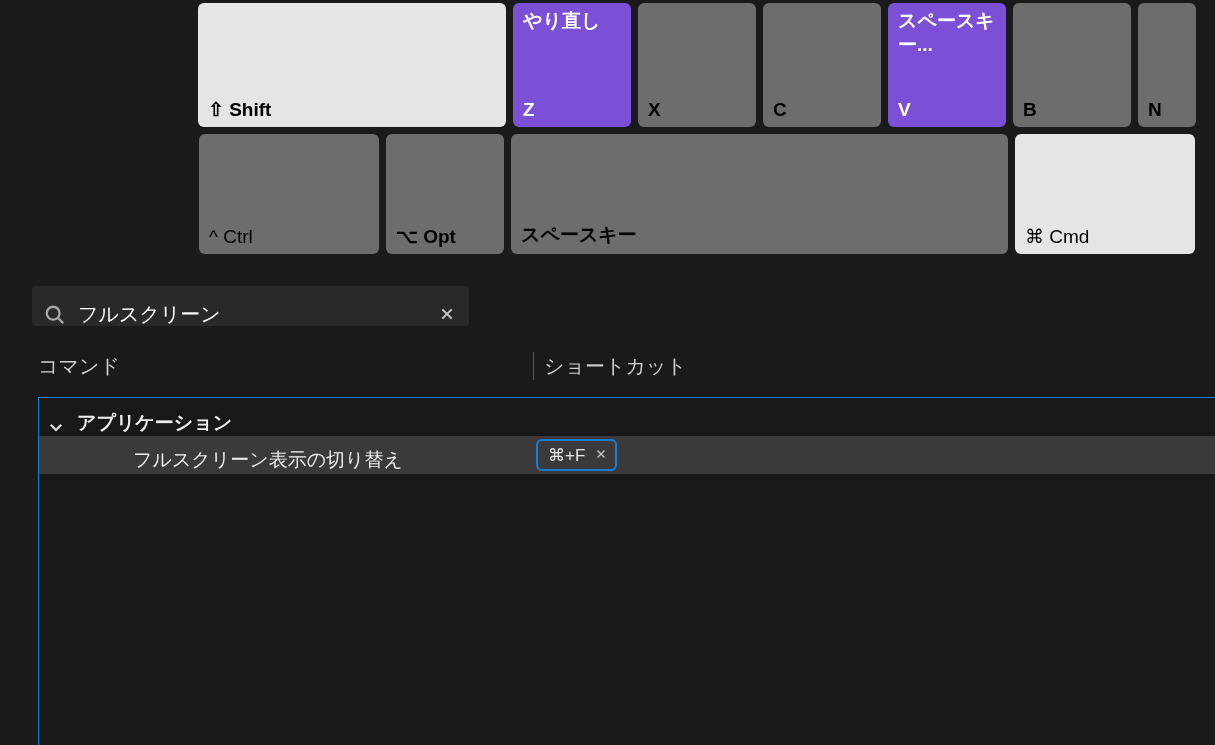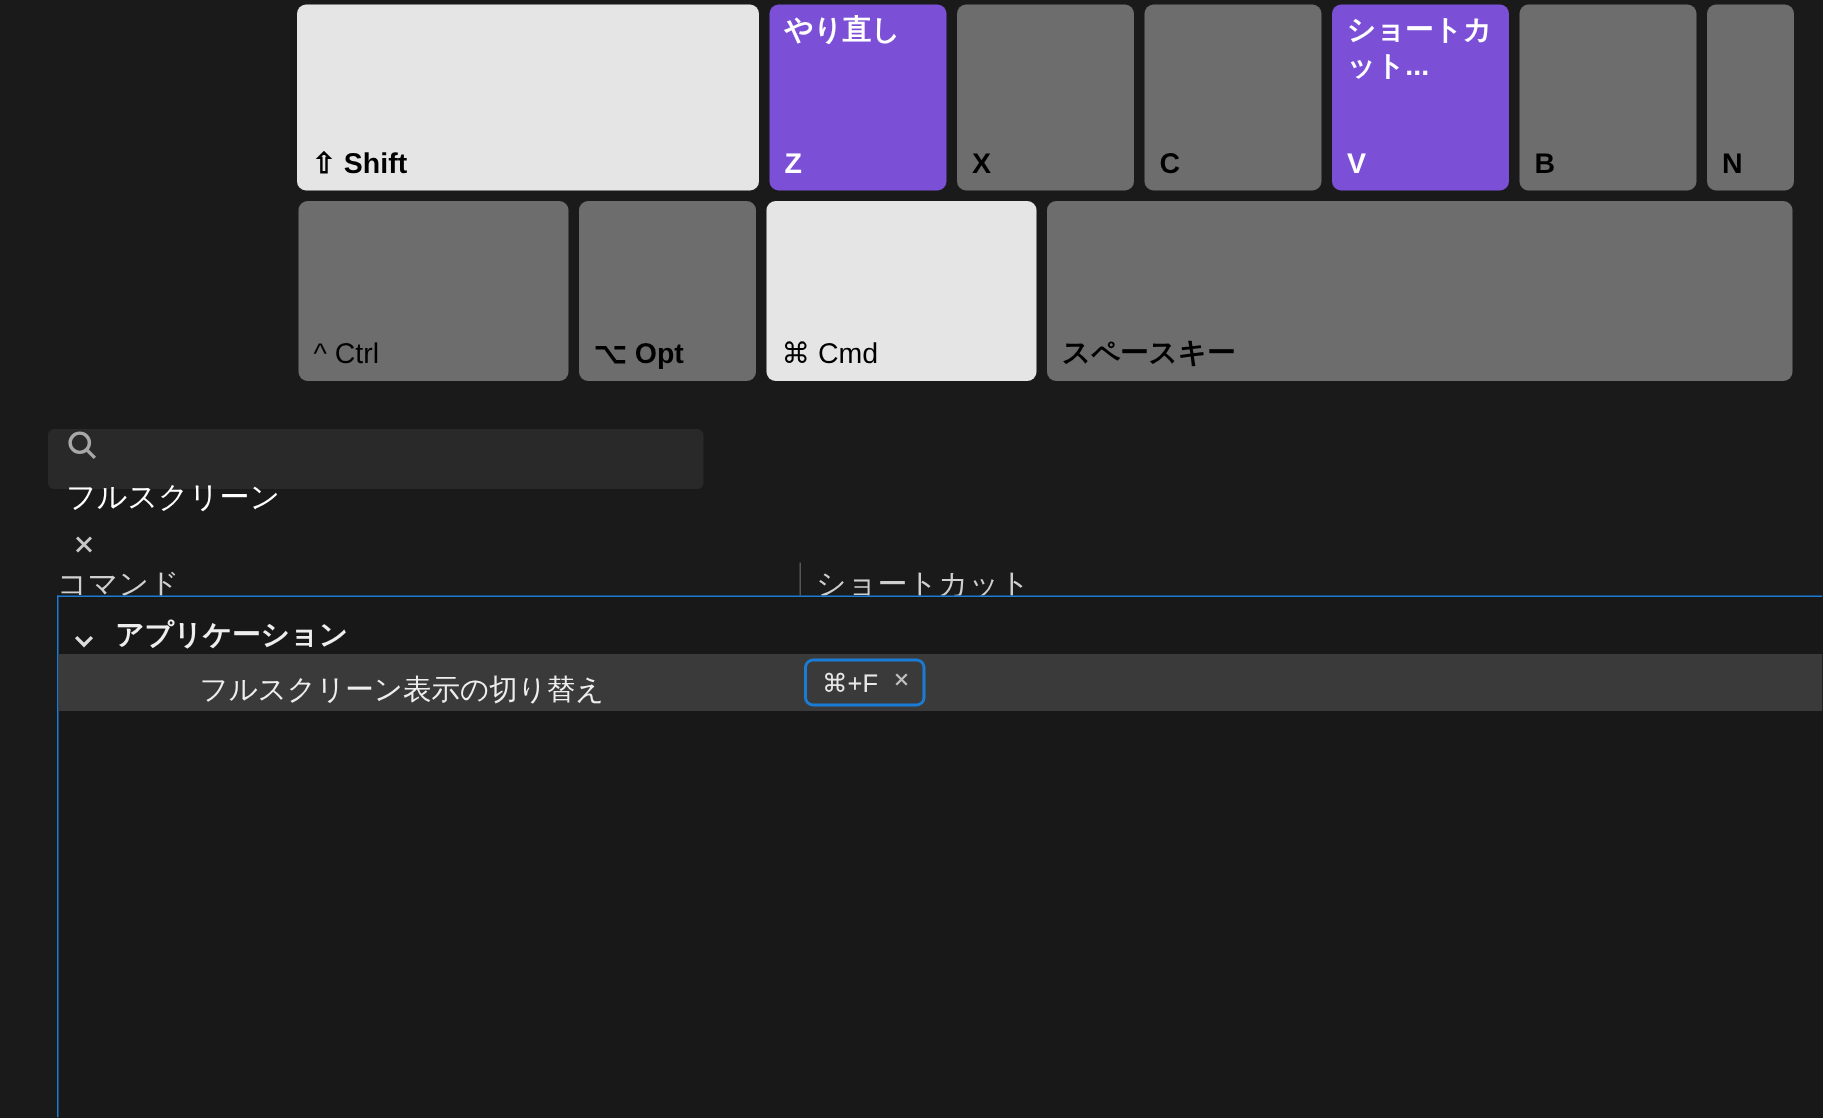--- a/index.html
+++ b/index.html
@@ -60,24 +60,23 @@
     
     .search-wrap {
       position: absolute;
       top: 286px;
       left: 32px;
       width: 437px;
       height: 40px;
       background: #292929;
       border-radius: 4px;
       display: flex;
-      align-items: flex-start;
+      align-items: flex-end;
       padding: 0 10px 0 12px;
       gap: 12px;
-      flex-direction: column;
     }
     .search-icon {
       width: 22px; height: 22px;
       flex-shrink: 0;
       color: #a8a8a8;
     }
     .search-input {
       flex: 1;
       background: transparent;
       border: none;
@@ -90,21 +89,21 @@
       width: 24px; height: 24px;
       display: flex; align-items: center; justify-content: center;
       cursor: pointer;
       color: #c8c8c8;
       font-size: 20px;
     }
 
     
     .table-headers {
       position: absolute;
-      top: 371px;
+      top: 348px;
       left: 38px;
       right: 0;
       height: 36px;
       display: flex;
       align-items: center;
       font-size: 20px;
       color: #cfcfcf;
     }
     .col-command { width: 495px; }
     .col-divider {
@@ -187,48 +186,48 @@
     </div>
     <div class="key key-sq">
       <span class="top-label"></span>
       <span class="bottom-label">X</span>
     </div>
     <div class="key key-sq">
       <span class="top-label"></span>
       <span class="bottom-label">C</span>
     </div>
     <div class="key purple key-sq">
-      <span class="top-label">ショートカット...</span>
+      <span class="top-label">スペースキー...</span>
       <span class="bottom-label">V</span>
     </div>
     <div class="key key-sq">
       <span class="top-label"></span>
       <span class="bottom-label">B</span>
     </div>
     <div class="key key-n">
       <span class="top-label"></span>
       <span class="bottom-label">N</span>
     </div>
   </div>
   <div class="key-row key-row-2">
     <div class="key key-mod">
       <span class="top-label"></span>
       <span class="bottom-label">^ Ctrl</span>
     </div>
     <div class="key key-sq" style="height:120px">
       <span class="top-label"></span>
       <span class="bottom-label">⌥ Opt</span>
     </div>
+    <div class="key key-space">
+      <span class="top-label"></span>
+      <span class="bottom-label">スペースキー</span>
+    </div>
     <div class="key blue key-mod">
       <span class="top-label"></span>
       <span class="bottom-label">⌘ Cmd</span>
-    </div>
-    <div class="key key-space">
-      <span class="top-label"></span>
-      <span class="bottom-label">スペースキー</span>
     </div>
   </div>
 </div>
 
 <div class="search-wrap">
   <span class="search-icon">
     <svg viewBox="0 0 24 24" fill="none" stroke="currentColor" stroke-width="2.5">
       <circle cx="10" cy="10" r="7"></circle>
       <line x1="15" y1="15" x2="21" y2="21"></line>
     </svg>

